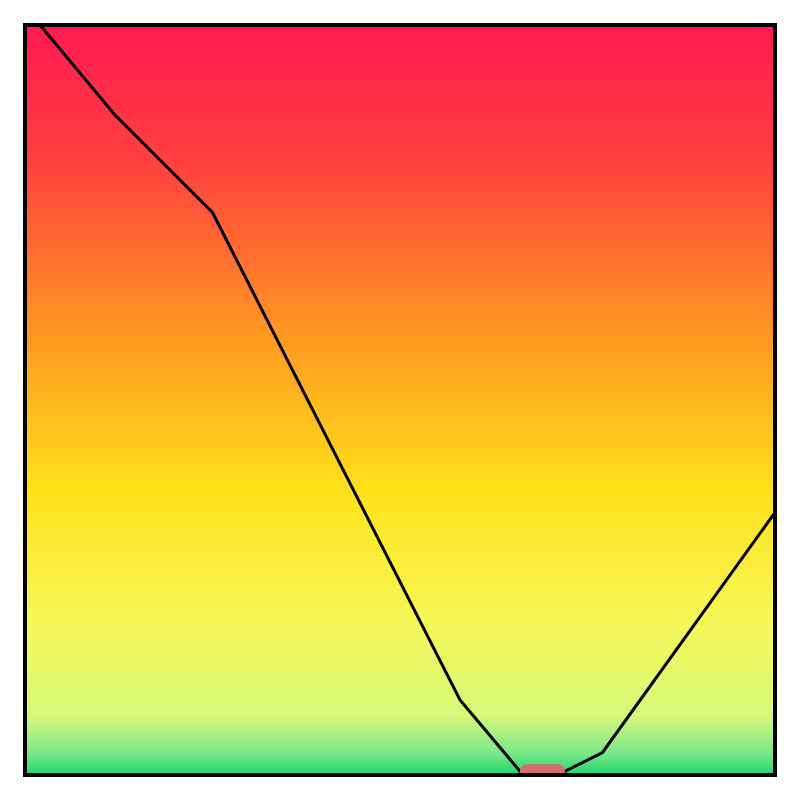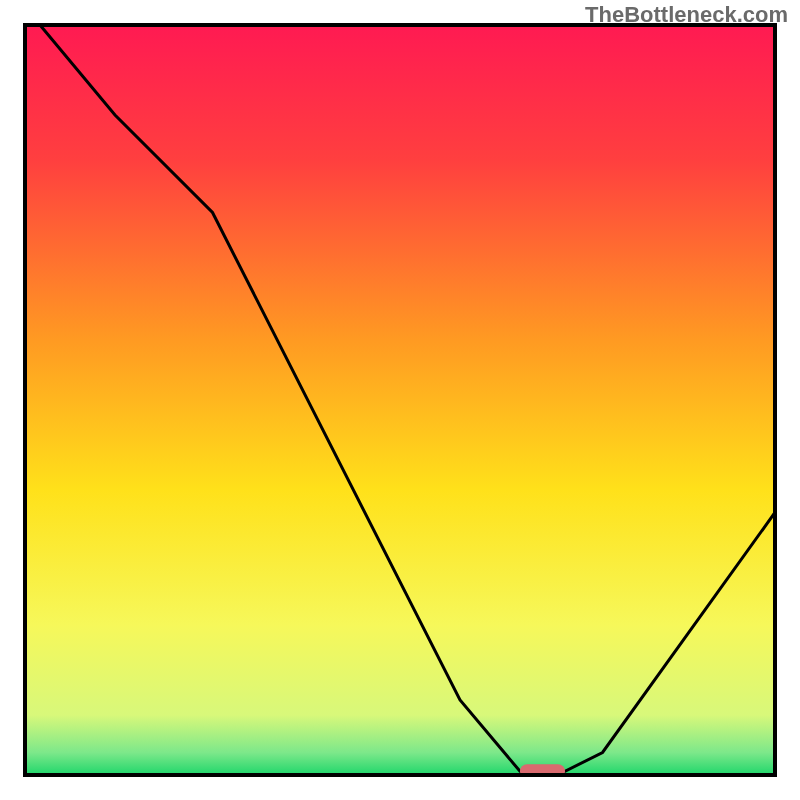--- a/index.html
+++ b/index.html
@@ -51,14 +51,13 @@
         <rect id="clip-rect" x="25" y="25" width="750" height="750"></rect>
       </clipPath>
     </defs>
     <rect id="bg-rect" fill="url(#bg-grad)" x="25" y="25" width="750" height="750"></rect>
     <g id="plot-group" clip-path="url(#plot-clip)">
       <path id="curve" fill="none" stroke-width="3" d="M40.0 25.0 L115.0 115.0 L212.5 212.5 L460.0 700.0 L520.0 771.3 L565.0 771.3 L602.5 752.5 L775.0 512.5" stroke="#000000"></path>
       <rect id="marker" rx="7" ry="7" x="520" y="764.25" width="45" height="14" fill="#d96a6f"></rect>
     </g>
     <rect id="frame" fill="none" stroke-width="4" x="25" y="25" width="750" height="750" stroke="#000000"></rect>
   </svg>
-  <div class="watermark">TheBottleneck.com</div>
 </div>
 
 </body></html>

